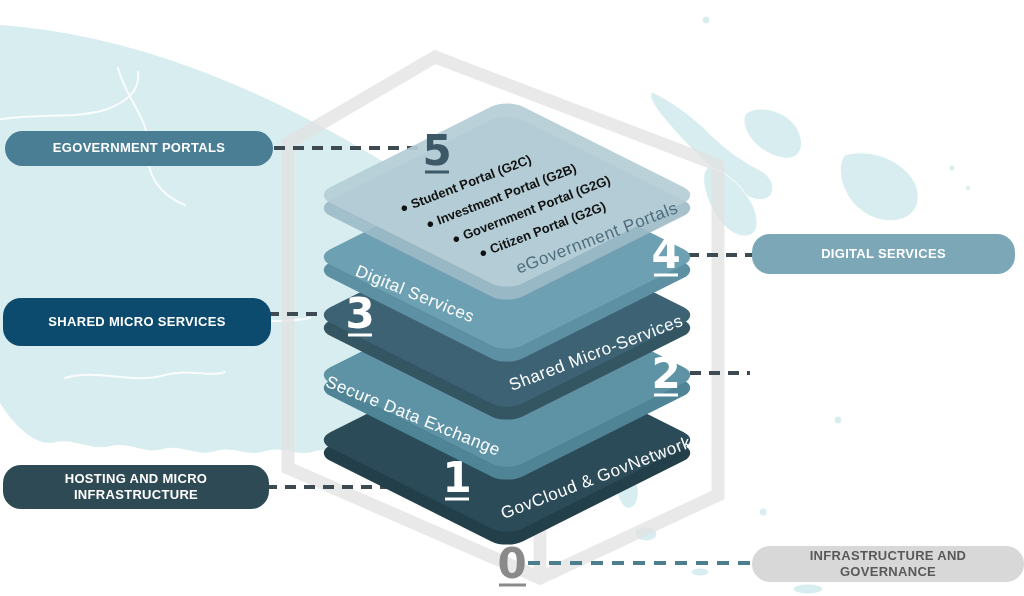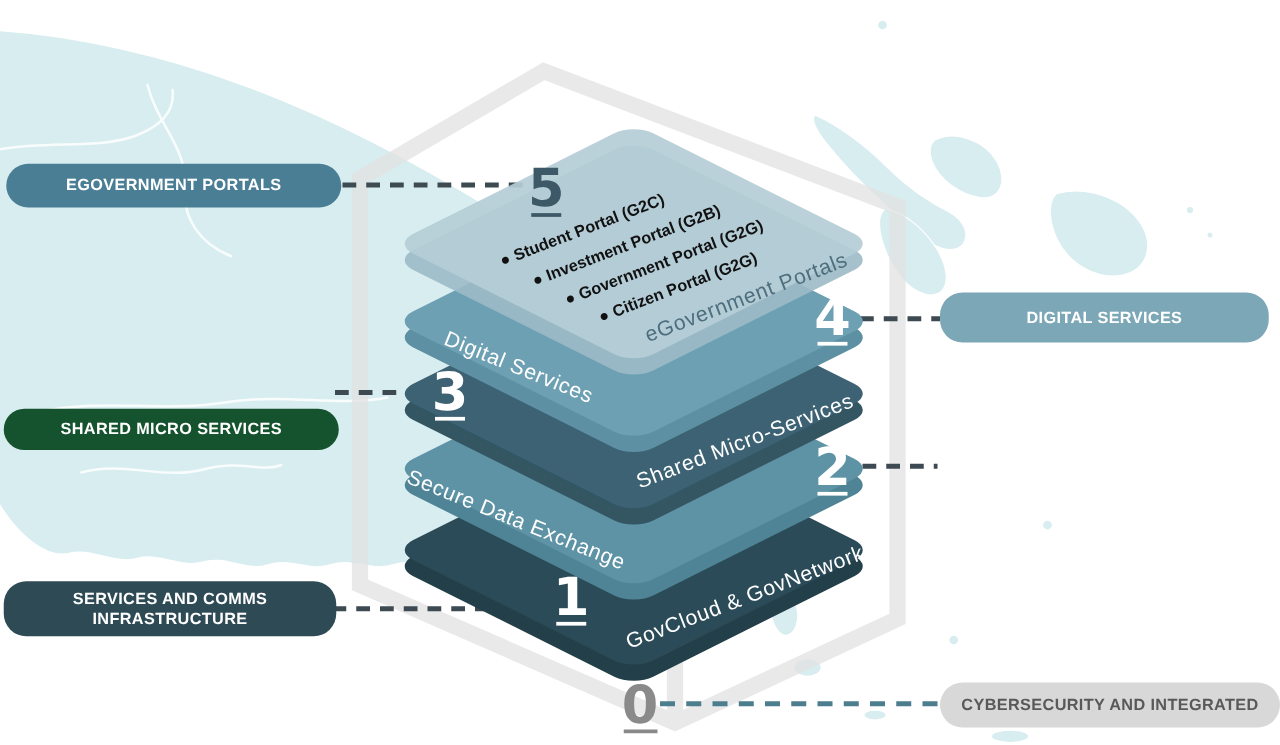--- a/index.html
+++ b/index.html
@@ -3,21 +3,21 @@
 <meta charset="utf-8">
 <style>
   html,body{margin:0;padding:0;background:#ffffff;}
   .canvas{position:relative;width:1024px;height:596px;background:#ffffff;overflow:hidden;
           font-family:"Liberation Sans",sans-serif;}
   svg.scene{position:absolute;left:0;top:0;}
   .pill{position:absolute;display:flex;align-items:center;justify-content:center;
         text-align:center;border-radius:18px;color:#ffffff;font-weight:bold;
         font-size:13px;letter-spacing:.3px;line-height:1.25;padding:2px 14px;box-sizing:border-box;}
   .pl0{left:5px;top:131px;width:268px;height:35px;background:#4a7e95;}
-  .pl1{left:3px;top:298px;width:268px;height:33px;background:#14532d;margin-top:29px;}
+  .pl1{left:3px;top:298px;width:268px;height:48px;background:#0c4a6e;}
   .pl2{left:3px;top:465px;width:266px;height:44px;background:#2e4a55;}
   .pr0{left:752px;top:234px;width:263px;height:40px;background:#7ca7b7;}
   .pr1{left:750px;top:353px;width:263px;height:40px;background:#4d8aa0;}
   .pr2{left:752px;top:546px;width:272px;height:36px;background:#d8d8d8;color:#595959;}
   .num{font-family:"DejaVu Sans",sans-serif;font-weight:bold;font-size:42px;}
   .edge-label{font-size:17px;letter-spacing:.6px;}
   .bullet-text{font-size:13px;font-weight:bold;fill:#111111;}
 </style>
 </head>
 <body>
@@ -160,22 +160,22 @@
   </g>
 </svg>
 
 <div class="pill pl0">
   <span>EGOVERNMENT PORTALS</span>
 </div>
 <div class="pill pl1">
   <span>SHARED MICRO SERVICES</span>
 </div>
 <div class="pill pl2">
-  <span>SERVICES AND COMMS INFRASTRUCTURE</span>
+  <span>HOSTING AND MICRO INFRASTRUCTURE</span>
 </div>
 <div class="pill pr0">
   <span>DIGITAL SERVICES</span>
 </div>
 <div class="pill pr2">
-  <span>CYBERSECURITY AND INTEGRATED</span>
+  <span>INFRASTRUCTURE AND GOVERNANCE</span>
 </div>
 
 </div>
 
 </body></html>

